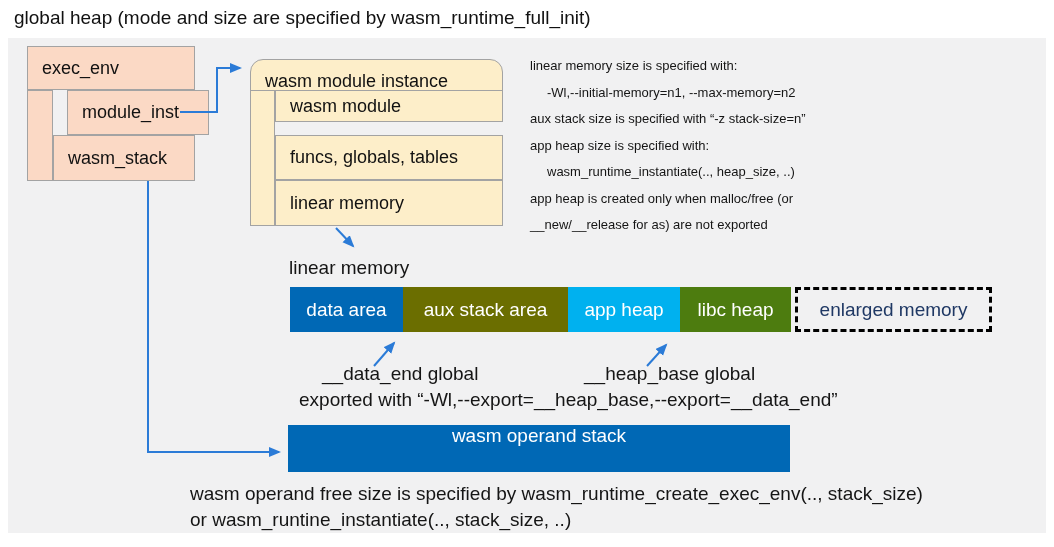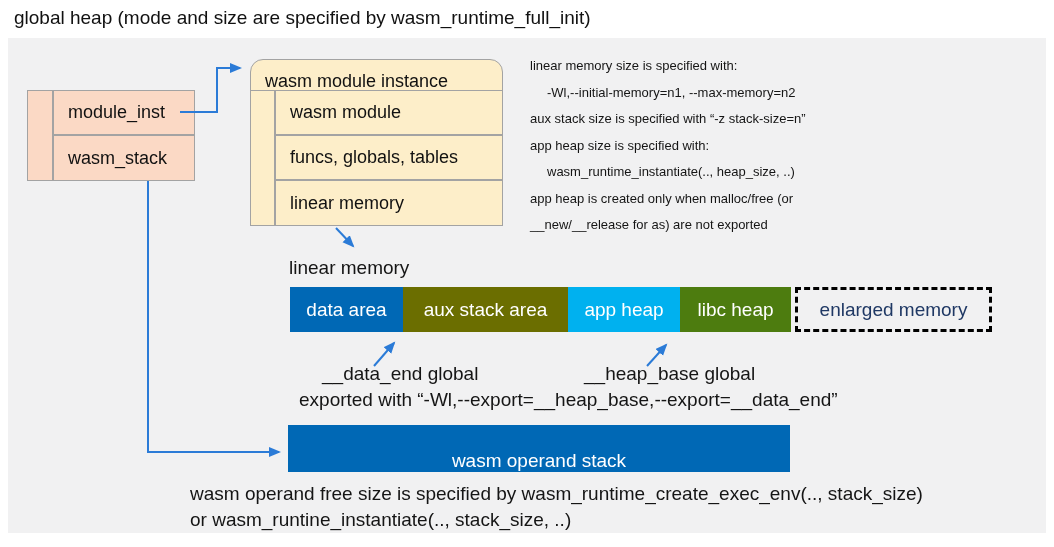--- a/index.html
+++ b/index.html
@@ -19,47 +19,50 @@
   .seg{position:absolute;top:287px;height:45px;display:flex;align-items:center;justify-content:center;
        color:#ffffff;font-size:19px;box-sizing:border-box;}
   .seg-data{left:290px;width:113px;background:#0068b5;}
   .seg-aux{left:403px;width:165px;background:#6b6e00;}
   .seg-app{left:568px;width:112px;background:#00b1ef;}
   .seg-libc{left:680px;width:111px;background:#4d7c0f;}
   .seg-enlarged{left:795px;width:197px;background:transparent;border:3px dashed #000;color:#1f3864;}
   .notes{position:absolute;left:530px;top:53px;font-size:13px;line-height:26.5px;color:#151515;}
   .notes .indent{padding-left:17px;}
   .operand{position:absolute;left:288px;top:425px;width:502px;height:47px;background:#0068b5;
-           color:#fff;font-size:19px;display:flex;align-items:flex-end;justify-content:center;}
+           color:#fff;font-size:19px;display:flex;align-items:flex-start;justify-content:center;}
   .footer{position:absolute;left:190px;top:481px;font-size:19px;line-height:25.5px;color:#151515;}
   svg.overlay{position:absolute;left:0;top:0;pointer-events:none;}
   .arrow{stroke:#2b7bd7;stroke-width:2;fill:none;}
 </style>
 </head>
 <body>
 
 <div class="stage">
 
   <div class="title">global heap (mode and size are specified by wasm_runtime_full_init)</div>
 
   <div class="panel"></div>
 
+  <div class="box pink" style="left:27px;top:46px;width:168px;height:44px;">
+    <span>exec_env</span>
+  </div>
   <div class="box pink spine" style="left:27px;top:90px;width:26px;height:91px;"></div>
-  <div class="box pink" style="left:53px;top:90px;width:142px;height:45px;">
+  <div class="box pink" style="left:67px;top:90px;width:142px;height:45px;">
     <span>module_inst</span>
   </div>
   <div class="box pink" style="left:53px;top:135px;width:142px;height:46px;">
     <span>wasm_stack</span>
   </div>
 
   <div class="box cream" style="left:250px;top:59px;width:253px;height:44px;border-radius:13px;">
     <span>wasm module instance</span>
   </div>
   <div class="box cream spine" style="left:250px;top:90px;width:25px;height:136px;"></div>
-  <div class="box cream" style="left:275px;top:90px;width:228px;height:45px;text-align:right;">
+  <div class="box cream" style="left:275px;top:90px;width:228px;height:32px;text-align:right;">
     <span>wasm module</span>
   </div>
   <div class="box cream" style="left:275px;top:135px;width:228px;height:45px;">
     <span>funcs, globals, tables</span>
   </div>
   <div class="box cream" style="left:275px;top:180px;width:228px;height:46px;">
     <span>linear memory</span>
   </div>
 
   <div class="notes">

